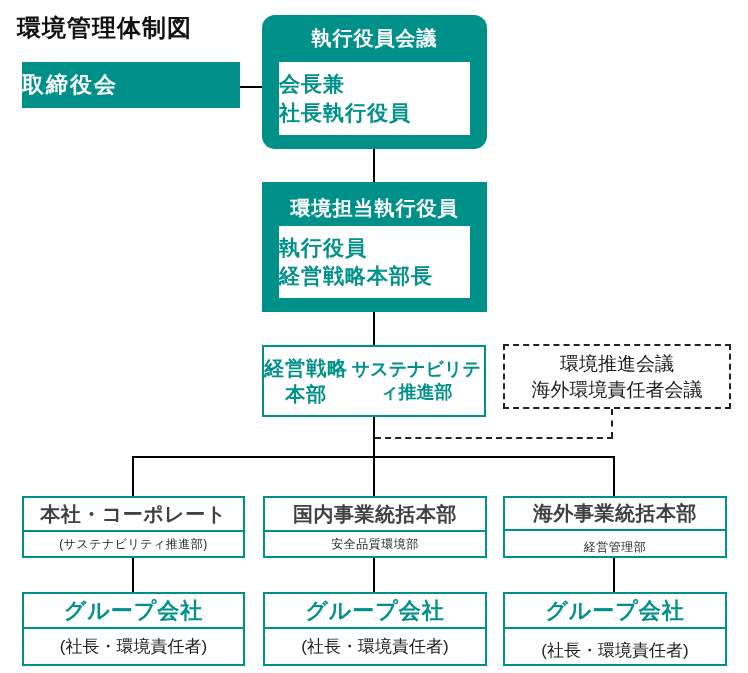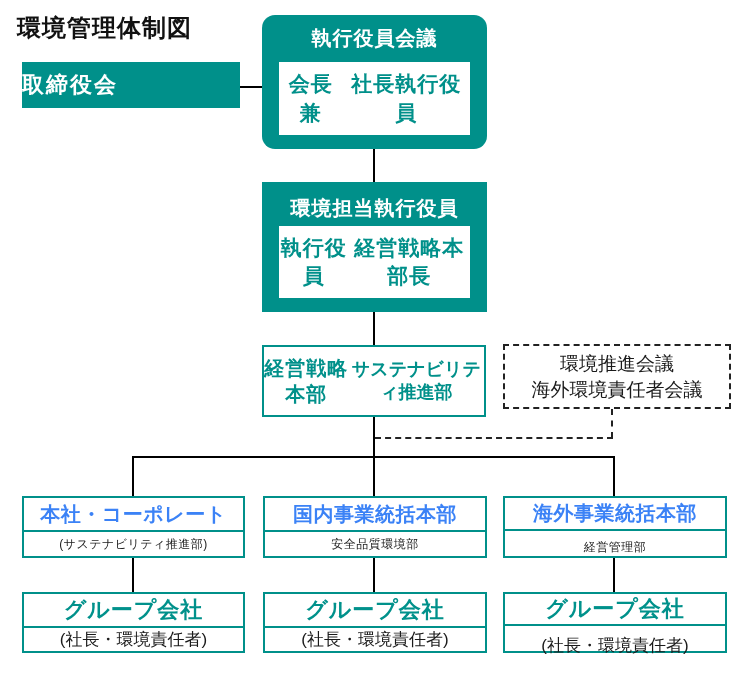--- a/index.html
+++ b/index.html
@@ -13,22 +13,22 @@
   .diagram-title{
     left:17px;top:12px;font-size:24px;font-weight:800;letter-spacing:1px;color:#111111;text-align:center;
   }
   
   .teal-box{background:#00908a;}
   .teal-box .hdr{
     position:absolute;left:0;right:0;top:0;display:flex;align-items:center;justify-content:center;
     color:#ffffff;font-weight:800;font-size:20px;letter-spacing:1px;
   }
   .teal-box .inner{
-    position:absolute;background:#ffffff;display:flex;flex-direction:row;
-    align-items:center;justify-content:center;
+    position:absolute;background:#ffffff;display:flex;flex-direction:column;
+    align-items:flex-start;justify-content:center;
     color:#00908a;font-weight:800;font-size:21px;line-height:1.35;letter-spacing:1px;text-align:center;
   }
   .board-box{
     left:22px;top:62px;width:218px;height:46px;background:#00908a;
     display:flex;align-items:center;justify-content:flex-start;
     color:#ffffff;font-weight:800;font-size:22px;letter-spacing:2px;
   }
   .exec-box{left:262px;top:15px;width:225px;height:134px;border-radius:13px;}
   .exec-box .hdr{height:47px;}
   .exec-box .inner{left:17px;right:17px;top:47px;bottom:14px;}
@@ -50,24 +50,24 @@
     border:2px dashed #222222;box-sizing:border-box;
     display:flex;flex-direction:column;align-items:center;justify-content:center;
     font-size:19px;line-height:1.35;color:#1a1a1a;text-align:center;
   }
   
   .dept-box,.group-box{
     background:#ffffff;border:2px solid #00908a;box-sizing:border-box;
     display:flex;flex-direction:column;
   }
   .dept-box{top:496px;height:62px;}
-  .group-box{top:592px;height:61px;}
+  .group-box{top:592px;height:74px;}
   .dept-title{
     height:32px;display:flex;align-items:center;justify-content:center;
-    color:#3b82f6;font-weight:800;font-size:20px;letter-spacing:0.5px;
+    color:#404040;font-weight:800;font-size:20px;letter-spacing:0.5px;
     border-bottom:2px solid #00908a;
   }
   .dept-sub{
     flex:1;display:flex;align-items:center;justify-content:center;
     font-size:12px;color:#1a1a1a;letter-spacing:0.5px;
   }
   .group-title{
     height:33px;display:flex;align-items:center;justify-content:center;
     color:#00918b;font-weight:800;font-size:22px;letter-spacing:1px;
     border-bottom:2px solid #00908a;

